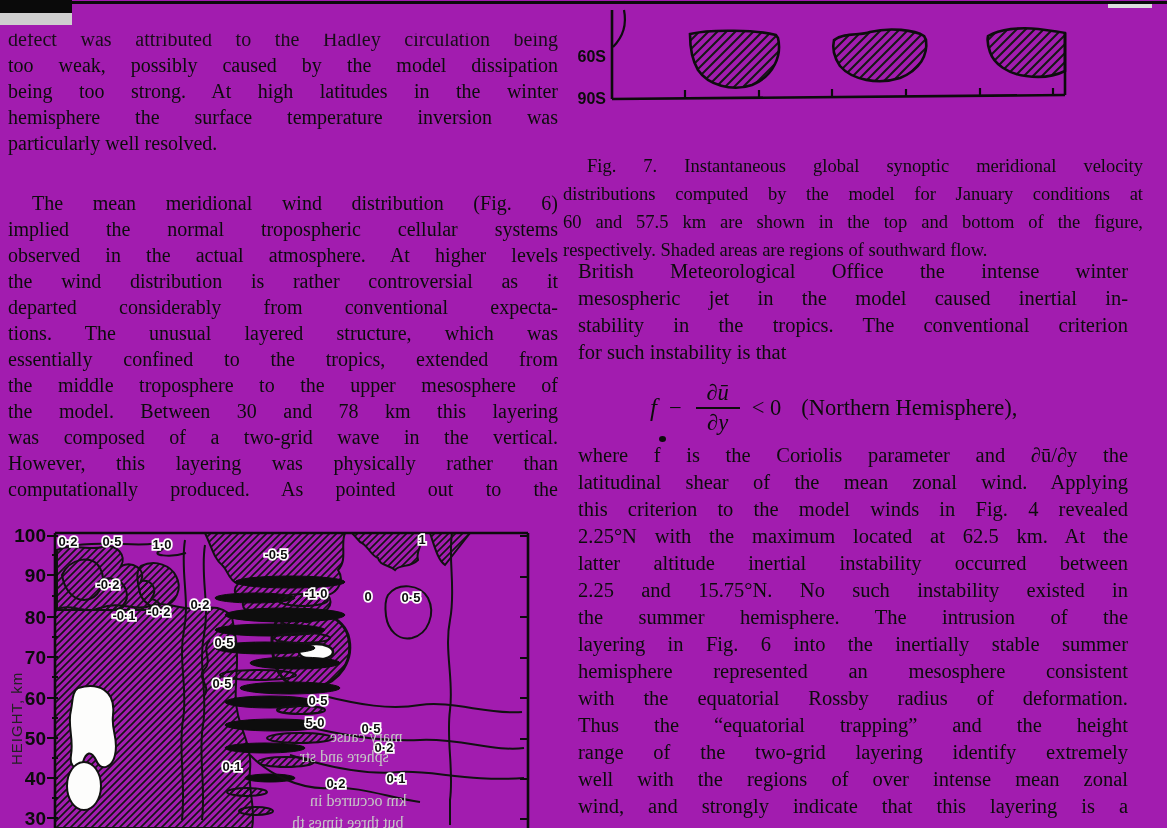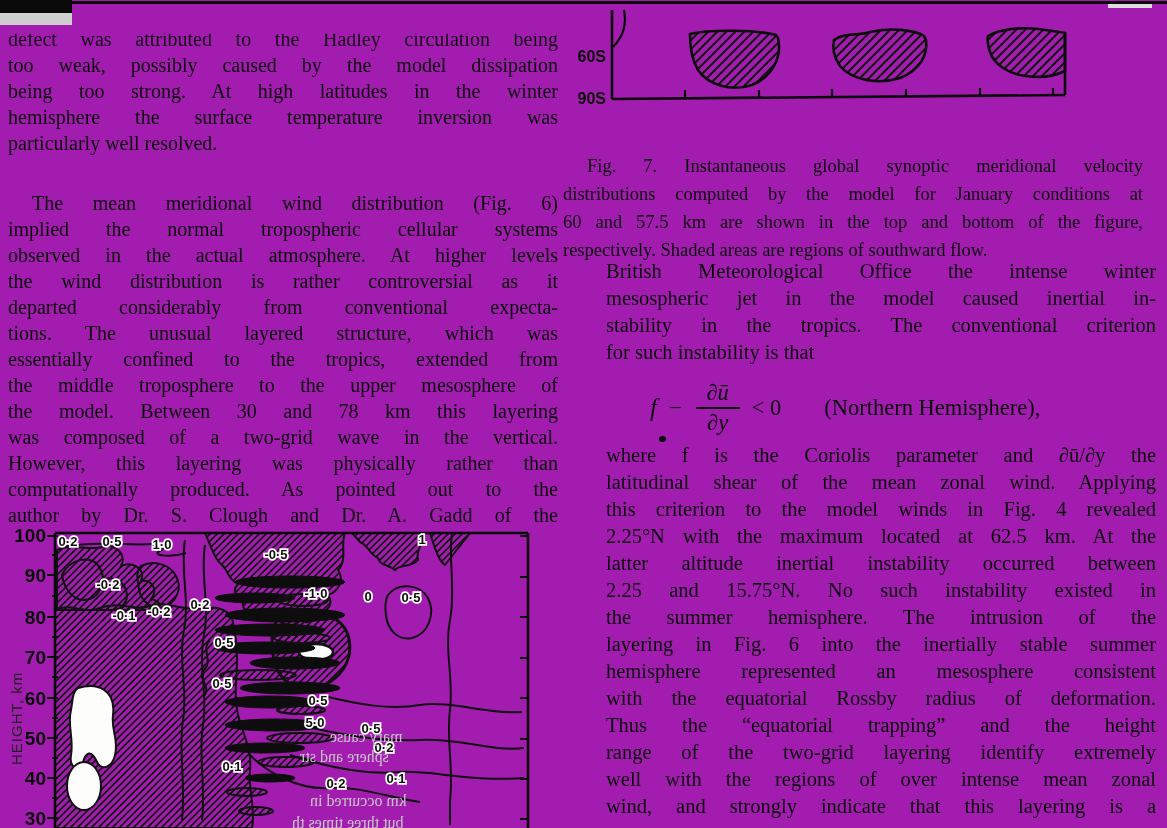--- a/index.html
+++ b/index.html
@@ -5,31 +5,31 @@
   html,body{margin:0;padding:0;background:#e8e8e8;}
   #page{position:relative;width:1167px;height:828px;background:#a21caf;overflow:hidden;
         font-family:"Liberation Serif","DejaVu Serif",serif;color:#0c0c0c;}
   .abs{position:absolute;}
   
   .jline{text-align:justify;text-align-last:justify;white-space:normal;}
   .last-left .jline:last-child{text-align-last:left;}
   .indent-first .jline:first-child{text-indent:24px;margin-top:32px;}
   .p1 .jline:first-child{clip-path:inset(30% 0 0 0);opacity:.92;}
   .leftcol{left:8px;width:550px;font-size:20px;line-height:26px;}
-  .rightcol{left:578px;width:550px;font-size:20.5px;line-height:27px;margin-left:28px;}
+  .rightcol{left:578px;width:550px;font-size:20.5px;line-height:27px;}
   .caption{left:563px;width:580px;font-size:18.5px;line-height:28px;}
   
   .equation{left:578px;top:372px;width:550px;height:72px;font-size:22.5px;
             display:flex;align-items:center;font-style:italic;}
   .equation .eq-f{margin-left:72px;font-size:25px;}
   .equation .eq-minus{margin:0 14px 0 12px;font-style:normal;}
   .frac{display:inline-flex;flex-direction:column;align-items:center;line-height:1.05;}
   .frac .bar{width:44px;border-top:2px solid #0c0c0c;margin:2px 0;}
   .eq-rel{margin-left:12px;font-style:normal;}
-  .eq-note{margin-left:43px;font-style:normal;}
+  .eq-note{margin-left:20px;font-style:normal;}
   .stray-dot{left:659px;top:436px;width:7px;height:6px;background:#0c0c0c;border-radius:50%;}
   
   .topline{left:0;top:1px;width:1167px;height:3px;background:#0a0a0a;}
   .corner-blob{left:0;top:0;width:72px;height:13px;background:#0a0a0a;}
   .corner-gray{left:0;top:13px;width:72px;height:12px;background:#cfcfcf;}
   .tr-smudge{left:1108px;top:4px;width:44px;height:4px;background:#ddd;}
   .bleed{position:absolute;color:#c6c6c6;font-size:16px;transform:scaleX(-1);
          font-family:"Liberation Serif",serif;white-space:nowrap;}
   svg text{font-family:"Liberation Sans","DejaVu Sans",sans-serif;}
 </style>
@@ -57,21 +57,20 @@
       <div class="jline">observed in the actual atmosphere. At higher levels</div>
       <div class="jline">the wind distribution is rather controversial as it</div>
       <div class="jline">departed considerably from conventional expecta-</div>
       <div class="jline">tions. The unusual layered structure, which was</div>
       <div class="jline">essentially confined to the tropics, extended from</div>
       <div class="jline">the middle troposphere to the upper mesosphere of</div>
       <div class="jline">the model. Between 30 and 78 km this layering</div>
       <div class="jline">was composed of a two-grid wave in the vertical.</div>
       <div class="jline">However, this layering was physically rather than</div>
       <div class="jline">computationally produced. As pointed out to the</div>
-      <div class="jline">author by Dr. S. Clough and Dr. A. Gadd of the</div>
     </div>
 
   <div class="abs" style="left:0;top:520px;width:560px;height:308px">
     <svg width="560" height="308" viewBox="0 0 560 308">
       <defs>
         <pattern id="h6" width="7" height="7" patternUnits="userSpaceOnUse">
           <path d="M-1.5,8.5 L8.5,-1.5 M-3,3 L3,-3 M4,10 L10,4" stroke="#141414" stroke-width="1.7" fill="none"></path>
         </pattern>
       </defs>
 

